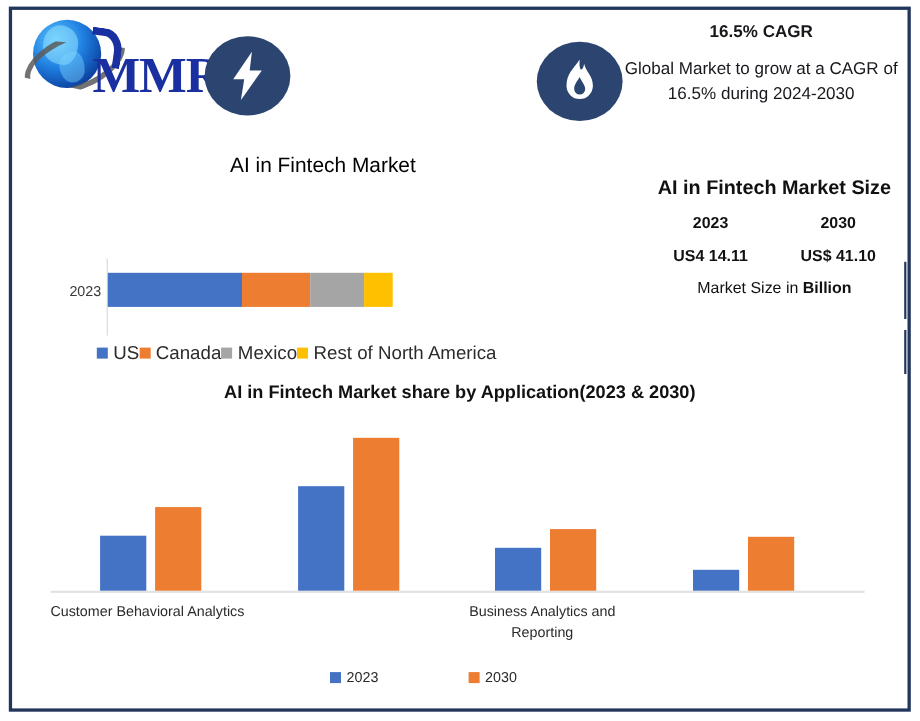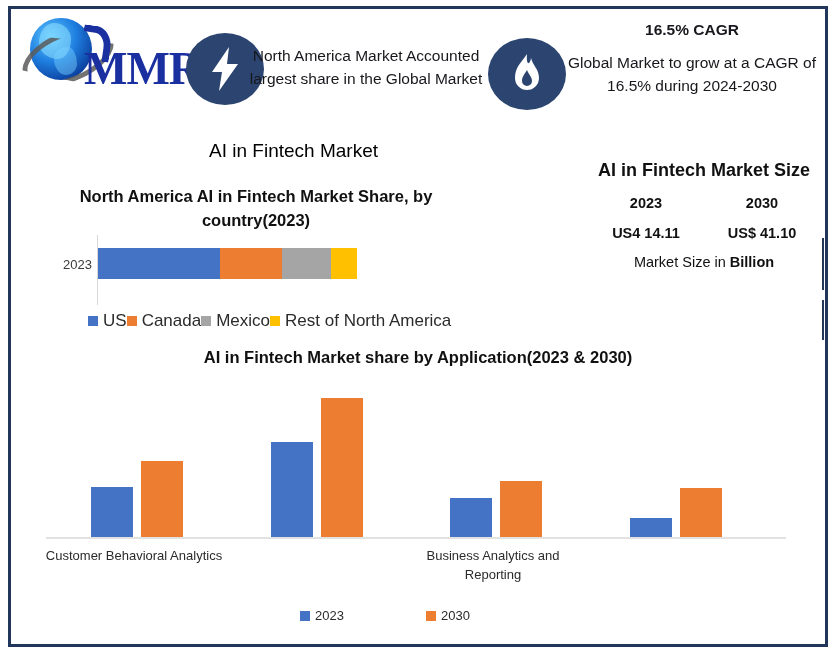--- a/index.html
+++ b/index.html
@@ -313,37 +313,35 @@
     <div class="logo-swoosh"></div>
     <div class="logo-text">MMR</div>
   </div>
 
   <div class="badge-icon" id="icon-bolt">
     <svg width="30" height="44" viewBox="0 0 30 44" aria-hidden="true">
       <polygon points="19,0 2,25 12,25 9,44 28,17 17,17" fill="#ffffff"></polygon>
     </svg>
   </div>
 
-  <div class="hdr-block" id="hdr-na">North America Market Accounted largest share in the Global Market</div>
 
   <div class="badge-icon" id="icon-flame">
     <svg width="30" height="40" viewBox="0 0 30 40" aria-hidden="true">
       <path d="M15 0 C 9 9, 3 13, 3 24 a12 12 0 0 0 24 0 C 27 15, 21 12, 19 4 C 18 11, 14 12, 15 0 Z" fill="#ffffff"></path>
       <path d="M15 16 C 12 21, 10 23, 10 27 a5 5 0 0 0 10 0 C 20 23, 17 21, 15 16 Z" fill="#2b4570"></path>
     </svg>
   </div>
 
   <div class="hdr-block" id="hdr-cagr">
     <div class="cagr-title">16.5% CAGR</div>
     <div>Global Market to grow at a CAGR of 16.5% during 2024-2030</div>
   </div>
 
   <div id="main-title">AI in Fintech Market</div>
 
-  <div id="na-chart-title">North America AI in Fintech Market Share, by country(2023)</div>
 
   <div id="stacked-plot">
     <div id="stack-cat-label">2023</div>
     <div class="axis-line"></div>
     <div class="stack-bar" id="stack-bar" style="width: 259px;">
         <div class="stack-seg" style="width: 121.73px; background: rgb(68, 114, 196);"></div>
         <div class="stack-seg" style="width: 62.16px; background: rgb(237, 125, 49);"></div>
         <div class="stack-seg" style="width: 49.21px; background: rgb(165, 165, 165);"></div>
         <div class="stack-seg" style="width: 25.9px; background: rgb(255, 192, 0);"></div>
       </div>

